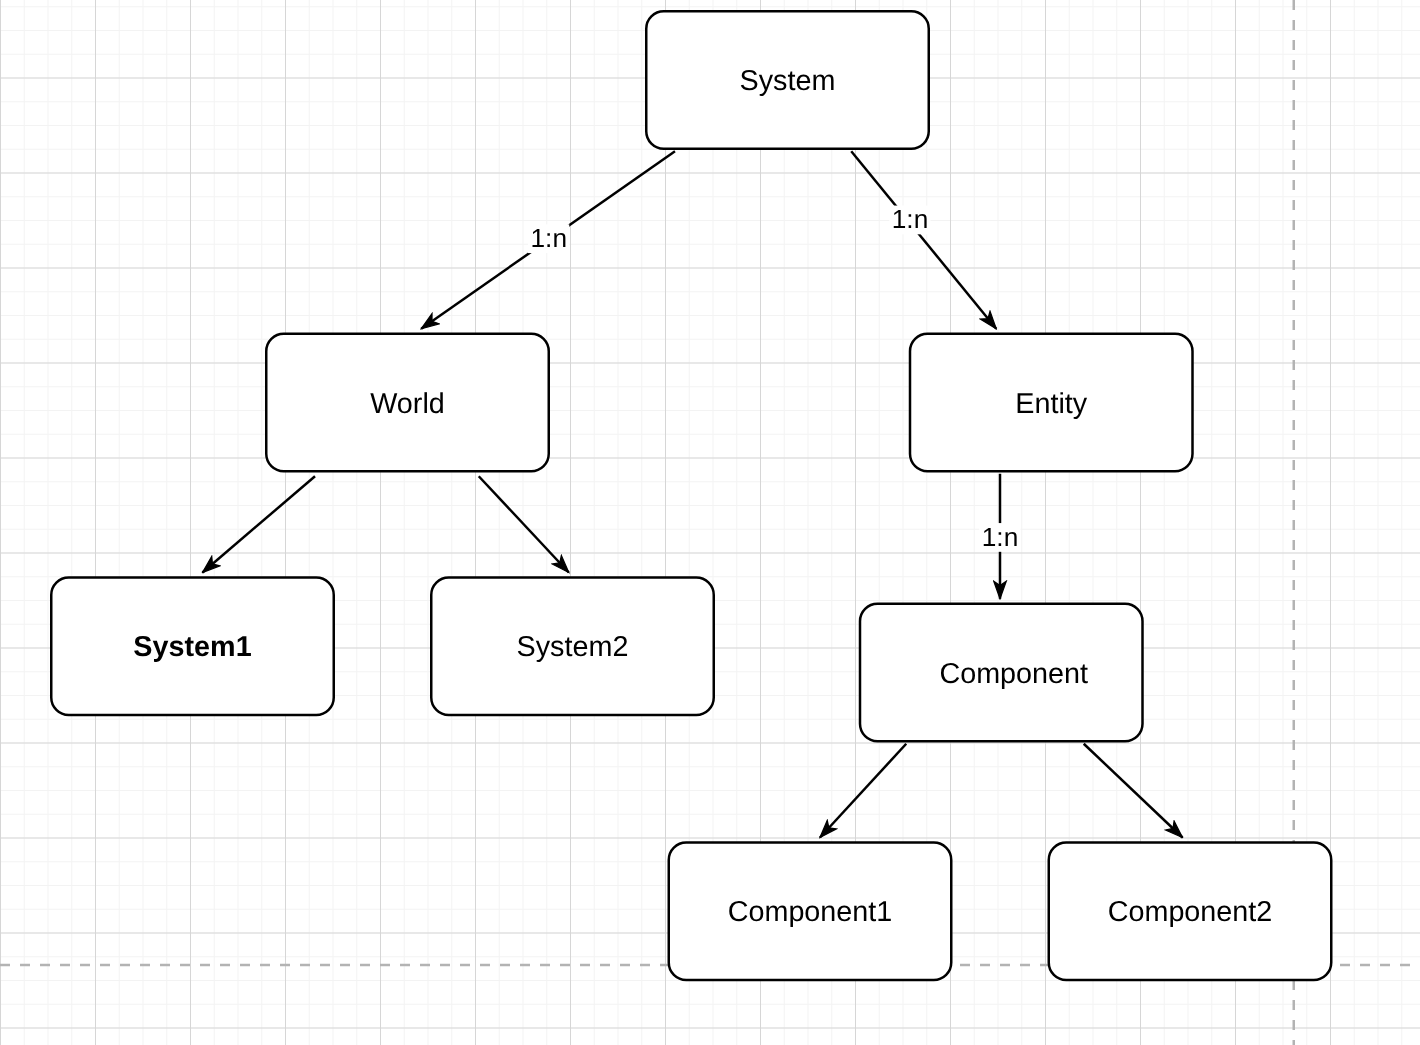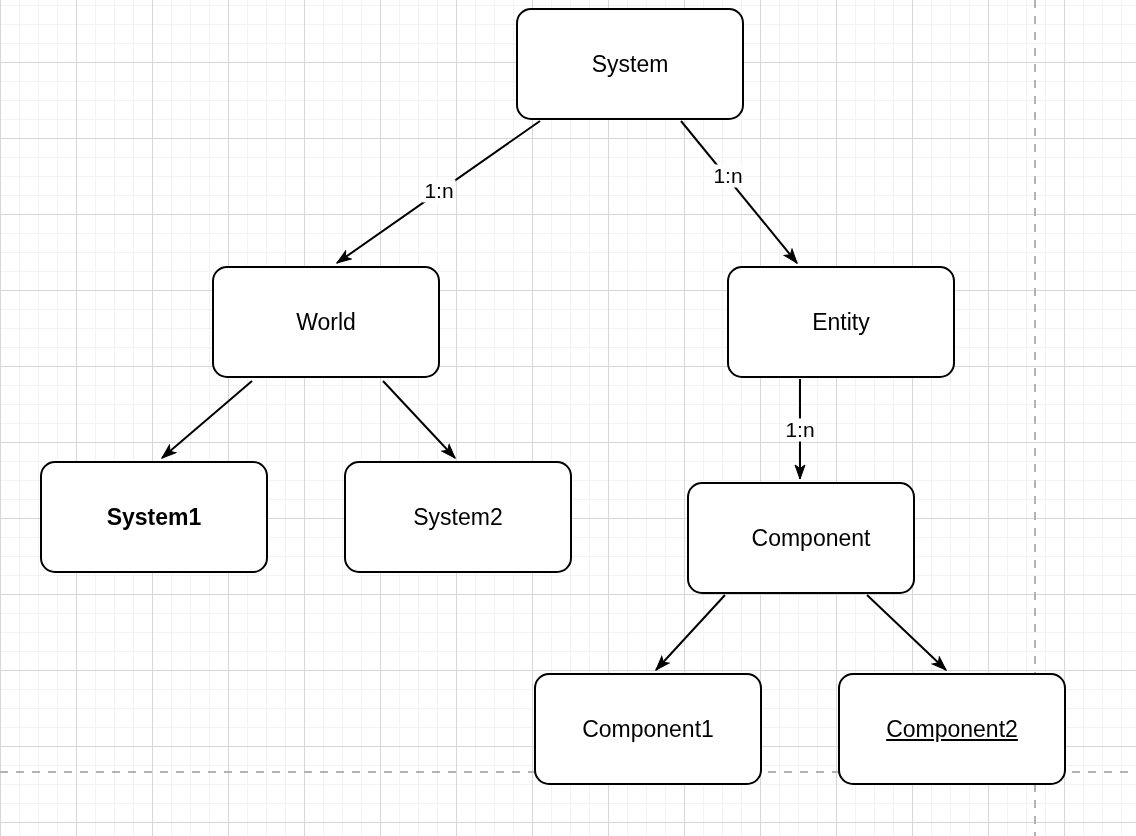--- a/index.html
+++ b/index.html
@@ -109,17 +109,17 @@
   </div>
 
   <div class="node" style="left:687px; top:482px;padding-left:20px;">
     <span>Component</span>
   </div>
 
   <div class="node" style="left:534px; top:673px;text-align:center;">
     <span>Component1</span>
   </div>
 
-  <div class="node" style="left:838px; top:673px;text-decoration:underline;">
+  <div class="node" style="left:838px; top:673px;">
     <span>Component2</span>
   </div>
 
 </div>
 
 </body></html>

